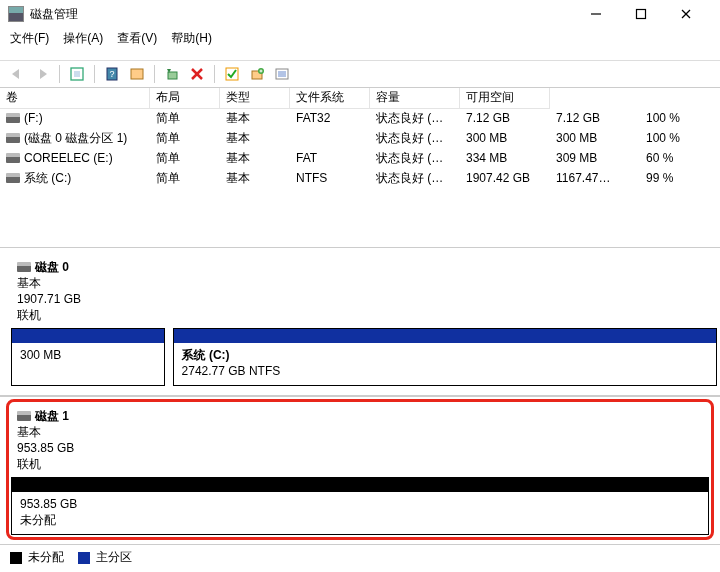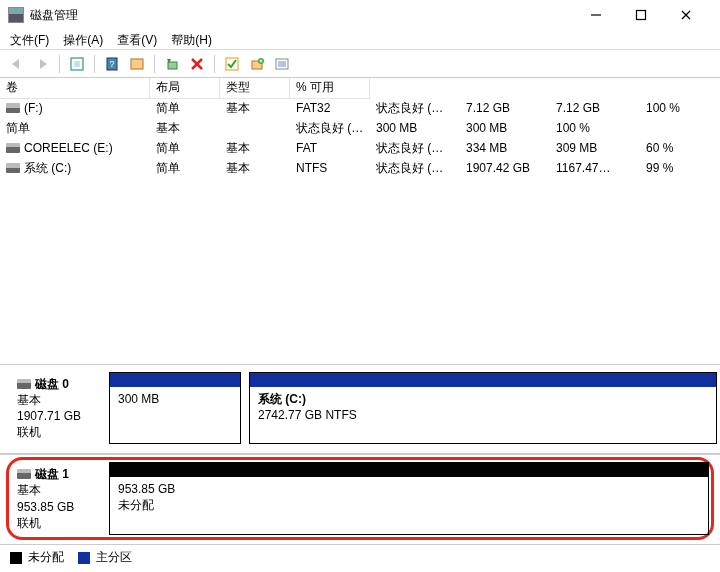--- a/index.html
+++ b/index.html
@@ -33,21 +33,21 @@
   .winbtn {
     width: 45px; height: 28px;
     display: flex; align-items: center; justify-content: center;
     font-size: 14px;
   }
 
   
   .menubar {
     display: flex;
     gap: 14px;
-    padding: 2px 10px 0;
+    padding: 2px 10px 13px;
     border-bottom: 1px solid #ddd;
   }
   .menubar .menuitem { cursor: default; }
 
   
   .toolbar {
     display: flex;
     align-items: center;
     gap: 3px;
     padding: 2px 6px;
@@ -107,24 +107,25 @@
   
   .diskpanes {
     flex: 0 0 auto;
   }
   .diskpane {
     display: flex;
     gap: 0;
     margin: 2px 6px 4px 6px;
     border: 3px solid transparent;
     padding: 2px;
+    flex-direction: column;
   }
   .diskpane.highlight {
     border: 3px solid #e8261b;
-    border-radius: 16px;
+    border-radius: 8px;
   }
   .diskside {
     width: 98px;
     padding: 4px 6px;
     line-height: 1.35;
   }
   .diskside .dname { font-weight: bold; display:flex; align-items:center; gap:4px;}
   .diskbars {
     flex: 1;
     display: flex;
@@ -260,37 +261,43 @@
         <line x1="3" y1="9" x2="11" y2="9" stroke="#68c"></line>
       </svg>
   </div>
 </div>
 
 <div class="volumes">
   <div class="vol-header">
     <div class="hcell">卷</div>
     <div class="hcell">布局</div>
     <div class="hcell">类型</div>
-    <div class="hcell">% 可用</div>
+    <div class="hcell">文件系统</div>
+    <div class="hcell">容量</div>
+    <div class="hcell">可用空间</div>
   </div>
   <div class="rows-area" id="vol-rows">
       <div class="vol-row">
         <div class="cell first">
           <span class="driveicon"></span>
           <span>(F:)</span>
         </div>
         <div class="cell">简单</div>
         <div class="cell">基本</div>
         <div class="cell">FAT32</div>
         <div class="cell">状态良好 (…</div>
         <div class="cell">7.12 GB</div>
         <div class="cell">7.12 GB</div>
         <div class="cell">100 %</div>
       </div>
       <div class="vol-row">
+        <div class="cell first">
+          <span class="driveicon"></span>
+          <span>(磁盘 0 磁盘分区 1)</span>
+        </div>
         <div class="cell">简单</div>
         <div class="cell">基本</div>
         <div class="cell"></div>
         <div class="cell">状态良好 (…</div>
         <div class="cell">300 MB</div>
         <div class="cell">300 MB</div>
         <div class="cell">100 %</div>
       </div>
       <div class="vol-row">
         <div class="cell first">

